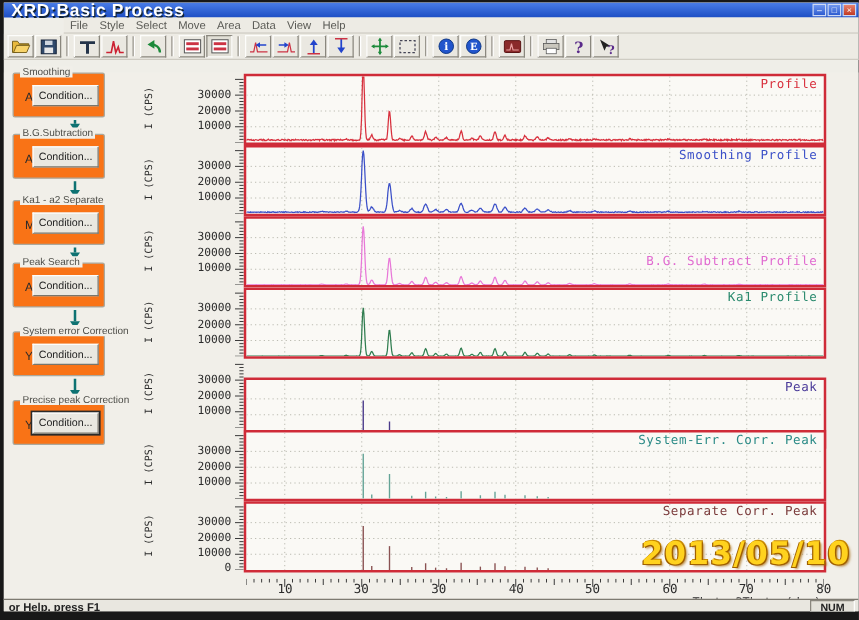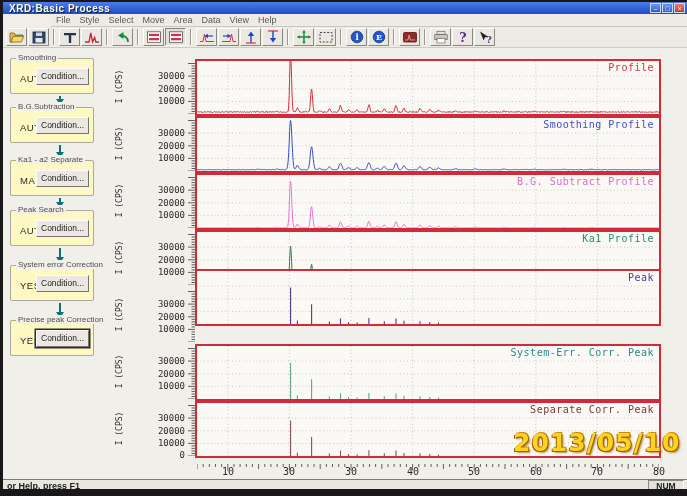--- a/index.html
+++ b/index.html
@@ -4,21 +4,21 @@
 <style>
   * { margin:0; padding:0; box-sizing:border-box; }
   body { font-family:"Liberation Sans", sans-serif; background:#111; }
   .screen { position:relative; width:687px; height:496px; background:#181818; overflow:hidden; }
   .window { position:absolute; left:3px; top:2px; width:684px; height:487px;
             background:#efeee8; overflow:hidden; }
 
   
   .titlebar { position:absolute; left:0; top:0; right:0; height:12px;
               background:linear-gradient(#4a7de8,#1d4ec4); display:flex; align-items:center; }
-  .title-text { color:#fff; font-size:10px; font-weight:bold; padding-left:6px;
+  .title-text { color:#fff; font-size:14px; font-weight:bold; padding-left:6px;
                 letter-spacing:0.5px; text-shadow:1px 1px 0 #123; white-space:nowrap; }
   .winbtns { position:absolute; right:2px; top:1px; display:flex; gap:1px; }
   .winbtn { width:11px; height:10px; font-size:7px; line-height:9px; text-align:center;
             color:#fff; background:linear-gradient(#6f96ef,#2e5cd0); border:1px solid #cdd9f5; cursor:default; }
   .winbtn.close { background:linear-gradient(#e8826f,#c03a24); }
 
   
   .menubar { position:absolute; left:0; top:12px; right:0; height:13px; background:#edebe4;
              border-bottom:1px solid #c9c6bd; display:flex; align-items:center; padding-left:5px;margin-left:48px; }
   .menu-item { font-size:9px; color:#5a5a55; margin-right:9px; white-space:nowrap; }
@@ -36,22 +36,22 @@
   
   .groupline { position:absolute; left:0; top:46px; right:0; height:10px;
                font-family:"DejaVu Sans Mono", monospace; font-size:9.5px; color:#2e6e6e;
                text-align:center; padding-right:70px; white-space:pre; }
 
   
   .main { position:absolute; left:0; top:56px; right:0; height:422px; background:#f1efe9; }
 
   
   .steps { position:absolute; left:4px; top:0; width:104px; height:100%; }
-  .gbox { position:absolute; left:3px; width:84px; height:36px;
-          border:1px solid #aba89d; border-radius:2px; background:#fef9c3; }
+  .gbox { position:absolute; left:3px; width:74px; height:36px;
+          border:1px solid #aba89d; border-radius:2px; background:#f97316; }
   .gbox .legend { position:absolute; top:-6px; left:5px; font-size:8px; color:#4d4d48;
                   background:#f1efe9; padding:0 2px; white-space:nowrap; }
   .gbox .val { position:absolute; left:9px; top:14px; font-size:9.5px; color:#2a2a2a; letter-spacing:0.5px; }
   .cbtn { position:absolute; right:4px; top:9px; width:53px; height:17px;
           background:#eae8e1; border:1px solid; border-color:#fdfdfb #78756c #78756c #fdfdfb;
           font-family:"Liberation Sans", sans-serif; font-size:8.5px; color:#222; text-align:center; line-height:15px; }
   .cbtn.focused { box-shadow:0 0 0 1.5px #2a2a2a; }
   .sarrow { position:absolute; left:48px; width:10px; display:flex; flex-direction:column; align-items:center; }
   .sarrow .stem { width:2.5px; flex:1; background:#0e7272; }
   .sarrow .tri { width:0; height:0; border-left:4.5px solid transparent;
@@ -435,21 +435,21 @@
                 <line x1="154.0" y1="0" x2="154.0" y2="53"></line>
                 <line x1="215.6" y1="0" x2="215.6" y2="53"></line>
                 <line x1="277.2" y1="0" x2="277.2" y2="53"></line>
                 <line x1="338.8" y1="0" x2="338.8" y2="53"></line>
                 <line x1="400.4" y1="0" x2="400.4" y2="53"></line>
                 <line x1="0" y1="40.4" x2="462" y2="40.4"></line>
                 <line x1="0" y1="27.8" x2="462" y2="27.8"></line>
                 <line x1="0" y1="15.1" x2="462" y2="15.1"></line>
               </g>
               <path d="M0.0 52.8L0.5 52.8L1.0 52.8L1.5 52.8L2.0 52.8L2.5 52.9L3.0 52.8L3.4 52.8L3.9 52.8L4.4 52.8L4.9 52.8L5.4 52.8L5.9 52.8L6.4 52.8L6.9 52.8L7.4 52.8L7.9 52.7L8.4 52.8L8.9 52.9L9.4 52.8L9.9 52.8L10.3 52.8L10.8 52.8L11.3 52.8L11.8 52.8L12.3 52.8L12.8 52.8L13.3 52.8L13.8 52.8L14.3 52.7L14.8 52.8L15.3 52.8L15.8 52.8L16.3 52.8L16.8 52.8L17.2 52.8L17.7 52.8L18.2 52.8L18.7 52.8L19.2 52.8L19.7 52.8L20.2 52.7L20.7 52.8L21.2 52.8L21.7 52.7L22.2 52.8L22.7 52.8L23.2 52.8L23.7 52.8L24.1 52.8L24.6 52.8L25.1 52.8L25.6 52.8L26.1 52.8L26.6 52.8L27.1 52.8L27.6 52.8L28.1 52.7L28.6 52.8L29.1 52.8L29.6 52.8L30.1 52.7L30.6 52.8L31.0 52.8L31.5 52.8L32.0 52.8L32.5 52.8L33.0 52.8L33.5 52.8L34.0 52.8L34.5 52.7L35.0 52.8L35.5 52.8L36.0 52.8L36.5 52.7L37.0 52.8L37.5 52.8L37.9 52.8L38.4 52.8L38.9 52.8L39.4 52.8L39.9 52.8L40.4 52.8L40.9 52.8L41.4 52.8L41.9 52.8L42.4 52.8L42.9 52.8L43.4 52.7L43.9 52.8L44.4 52.8L44.8 52.8L45.3 52.8L45.8 52.8L46.3 52.8L46.8 52.8L47.3 52.7L47.8 52.9L48.3 52.8L48.8 52.8L49.3 52.8L49.8 52.8L50.3 52.7L50.8 52.8L51.3 52.8L51.7 52.7L52.2 52.8L52.7 52.8L53.2 52.8L53.7 52.8L54.2 52.8L54.7 52.8L55.2 52.8L55.7 52.8L56.2 52.8L56.7 52.9L57.2 52.8L57.7 52.8L58.2 52.7L58.6 52.6L59.1 52.5L59.6 52.4L60.1 52.3L60.6 52.3L61.1 52.4L61.6 52.5L62.1 52.7L62.6 52.7L63.1 52.7L63.6 52.8L64.1 52.8L64.6 52.8L65.0 52.8L65.5 52.8L66.0 52.8L66.5 52.8L67.0 52.8L67.5 52.8L68.0 52.8L68.5 52.8L69.0 52.8L69.5 52.8L70.0 52.8L70.5 52.8L71.0 52.8L71.5 52.7L71.9 52.7L72.4 52.8L72.9 52.8L73.4 52.8L73.9 52.8L74.4 52.8L74.9 52.8L75.4 52.8L75.9 52.7L76.4 52.7L76.9 52.8L77.4 52.8L77.9 52.8L78.4 52.7L78.8 52.4L79.3 52.3L79.8 52.2L80.3 52.2L80.8 52.3L81.3 52.5L81.8 52.6L82.3 52.7L82.8 52.8L83.3 52.8L83.8 52.8L84.3 52.7L84.8 52.8L85.3 52.8L85.7 52.8L86.2 52.8L86.7 52.8L87.2 52.7L87.7 52.8L88.2 52.8L88.7 52.8L89.2 52.8L89.7 52.7L90.2 52.5L90.7 51.4L91.2 48.8L91.7 43.2L92.2 33.6L92.6 21.4L93.1 10.5L93.6 6.1L94.1 10.5L94.6 21.3L95.1 33.6L95.6 43.2L96.1 48.8L96.6 51.4L97.1 52.4L97.6 52.6L98.1 52.4L98.6 51.8L99.1 51.1L99.5 50.0L100.0 49.2L100.5 49.1L101.0 49.6L101.5 50.5L102.0 51.5L102.5 52.2L103.0 52.6L103.5 52.7L104.0 52.8L104.5 52.8L105.0 52.8L105.5 52.8L106.0 52.8L106.4 52.7L106.9 52.8L107.4 52.8L107.9 52.8L108.4 52.8L108.9 52.8L109.4 52.8L109.9 52.8L110.4 52.8L110.9 52.7L111.4 52.5L111.9 51.7L112.4 49.9L112.9 46.4L113.3 41.2L113.8 35.6L114.3 31.9L114.8 31.8L115.3 35.6L115.8 41.2L116.3 46.3L116.8 49.9L117.3 51.7L117.8 52.5L118.3 52.7L118.8 52.8L119.3 52.8L119.8 52.7L120.2 52.7L120.7 52.5L121.2 52.3L121.7 52.0L122.2 51.9L122.7 51.8L123.2 51.9L123.7 52.2L124.2 52.5L124.7 52.6L125.2 52.7L125.7 52.7L126.2 52.8L126.6 52.8L127.1 52.8L127.6 52.8L128.1 52.8L128.6 52.8L129.1 52.8L129.6 52.7L130.1 52.5L130.6 52.1L131.1 51.6L131.6 50.9L132.1 50.3L132.6 50.1L133.1 50.5L133.5 51.2L134.0 51.8L134.5 52.4L135.0 52.6L135.5 52.7L136.0 52.8L136.5 52.8L137.0 52.8L137.5 52.8L138.0 52.7L138.5 52.8L139.0 52.8L139.5 52.8L140.0 52.7L140.4 52.7L140.9 52.4L141.4 51.8L141.9 50.6L142.4 49.2L142.9 47.7L143.4 46.8L143.9 47.1L144.4 48.3L144.9 49.9L145.4 51.2L145.9 52.2L146.4 52.5L146.9 52.7L147.3 52.7L147.8 52.7L148.3 52.8L148.8 52.7L149.3 52.5L149.8 52.2L150.3 51.6L150.8 51.1L151.3 50.8L151.8 50.8L152.3 51.2L152.8 51.7L153.3 52.2L153.8 52.5L154.2 52.7L154.7 52.8L155.2 52.8L155.7 52.7L156.2 52.8L156.7 52.8L157.2 52.8L157.7 52.7L158.2 52.4L158.7 52.1L159.2 51.7L159.7 51.3L160.2 51.2L160.7 51.3L161.1 51.6L161.6 52.1L162.1 52.4L162.6 52.7L163.1 52.7L163.6 52.8L164.1 52.8L164.6 52.8L165.1 52.8L165.6 52.8L166.1 52.8L166.6 52.8L167.1 52.7L167.6 52.8L168.0 52.8L168.5 52.8L169.0 52.6L169.5 52.1L170.0 51.2L170.5 49.7L171.0 48.0L171.5 46.6L172.0 46.3L172.5 47.3L173.0 48.9L173.5 50.5L174.0 51.6L174.5 52.4L174.9 52.7L175.4 52.8L175.9 52.8L176.4 52.8L176.9 52.7L177.4 52.7L177.9 52.7L178.4 52.5L178.9 52.3L179.4 51.9L179.9 51.6L180.4 51.4L180.9 51.5L181.4 51.8L181.8 52.1L182.3 52.4L182.8 52.7L183.3 52.8L183.8 52.7L184.3 52.7L184.8 52.5L185.3 52.1L185.8 51.6L186.3 50.7L186.8 50.0L187.3 49.8L187.8 50.1L188.2 50.8L188.7 51.5L189.2 52.1L189.7 52.6L190.2 52.7L190.7 52.7L191.2 52.8L191.7 52.8L192.2 52.8L192.7 52.8L193.2 52.8L193.7 52.8L194.2 52.8L194.7 52.8L195.1 52.8L195.6 52.7L196.1 52.6L196.6 52.1L197.1 51.3L197.6 49.9L198.1 48.3L198.6 47.0L199.1 46.8L199.6 47.6L200.1 49.2L200.6 50.7L201.1 51.8L201.6 52.4L202.0 52.7L202.5 52.8L203.0 52.8L203.5 52.8L204.0 52.7L204.5 52.5L205.0 52.0L205.5 51.4L206.0 50.4L206.5 49.6L207.0 49.3L207.5 49.6L208.0 50.4L208.5 51.4L208.9 52.1L209.4 52.4L209.9 52.7L210.4 52.8L210.9 52.8L211.4 52.8L211.9 52.8L212.4 52.8L212.9 52.8L213.4 52.8L213.9 52.7L214.4 52.8L214.9 52.8L215.4 52.8L215.8 52.8L216.3 52.8L216.8 52.8L217.3 52.8L217.8 52.8L218.3 52.8L218.8 52.8L219.3 52.8L219.8 52.7L220.3 52.7L220.8 52.4L221.3 51.9L221.8 51.2L222.3 50.4L222.7 49.8L223.2 49.8L223.7 50.4L224.2 51.1L224.7 51.9L225.2 52.4L225.7 52.7L226.2 52.7L226.7 52.8L227.2 52.8L227.7 52.8L228.2 52.8L228.7 52.8L229.2 52.8L229.6 52.8L230.1 52.6L230.6 52.4L231.1 52.1L231.6 51.5L232.1 51.0L232.6 50.5L233.1 50.5L233.6 50.9L234.1 51.6L234.6 52.1L235.1 52.5L235.6 52.7L236.1 52.8L236.5 52.8L237.0 52.8L237.5 52.8L238.0 52.8L238.5 52.7L239.0 52.7L239.5 52.5L240.0 52.2L240.5 51.7L241.0 51.4L241.5 51.1L242.0 51.4L242.5 51.7L243.0 52.1L243.4 52.4L243.9 52.7L244.4 52.8L244.9 52.8L245.4 52.8L245.9 52.8L246.4 52.7L246.9 52.8L247.4 52.8L247.9 52.8L248.4 52.8L248.9 52.8L249.4 52.7L249.8 52.8L250.3 52.8L250.8 52.7L251.3 52.8L251.8 52.8L252.3 52.8L252.8 52.8L253.3 52.8L253.8 52.8L254.3 52.7L254.8 52.8L255.3 52.8L255.8 52.7L256.3 52.7L256.7 52.6L257.2 52.3L257.7 52.1L258.2 51.8L258.7 51.7L259.2 51.9L259.7 52.1L260.2 52.3L260.7 52.5L261.2 52.7L261.7 52.7L262.2 52.8L262.7 52.8L263.2 52.7L263.6 52.8L264.1 52.8L264.6 52.8L265.1 52.8L265.6 52.8L266.1 52.8L266.6 52.8L267.1 52.8L267.6 52.8L268.1 52.8L268.6 52.8L269.1 52.8L269.6 52.8L270.1 52.8L270.5 52.8L271.0 52.8L271.5 52.8L272.0 52.7L272.5 52.8L273.0 52.8L273.5 52.8L274.0 52.8L274.5 52.8L275.0 52.7L275.5 52.7L276.0 52.7L276.5 52.6L277.0 52.4L277.4 52.3L277.9 52.0L278.4 51.9L278.9 52.1L279.4 52.3L279.9 52.4L280.4 52.6L280.9 52.7L281.4 52.7L281.9 52.8L282.4 52.8L282.9 52.8L283.4 52.7L283.9 52.8L284.3 52.8L284.8 52.8L285.3 52.8L285.8 52.9L286.3 52.8L286.8 52.8L287.3 52.8L287.8 52.8L288.3 52.8L288.8 52.8L289.3 52.8L289.8 52.8L290.3 52.8L290.8 52.8L291.2 52.8L291.7 52.7L292.2 52.8L292.7 52.8L293.2 52.7L293.7 52.8L294.2 52.8L294.7 52.8L295.2 52.8L295.7 52.8L296.2 52.8L296.7 52.8L297.2 52.8L297.7 52.8L298.1 52.8L298.6 52.8L299.1 52.8L299.6 52.8L300.1 52.8L300.6 52.8L301.1 52.8L301.6 52.8L302.1 52.8L302.6 52.8L303.1 52.8L303.6 52.8L304.1 52.7L304.6 52.7L305.0 52.6L305.5 52.5L306.0 52.2L306.5 52.1L307.0 52.1L307.5 52.2L308.0 52.5L308.5 52.6L309.0 52.7L309.5 52.7L310.0 52.8L310.5 52.7L311.0 52.8L311.4 52.8L311.9 52.8L312.4 52.8L312.9 52.8L313.4 52.8L313.9 52.8L314.4 52.8L314.9 52.8L315.4 52.8L315.9 52.8L316.4 52.8L316.9 52.8L317.4 52.8L317.9 52.8L318.3 52.8L318.8 52.8L319.3 52.8L319.8 52.8L320.3 52.8L320.8 52.8L321.3 52.8L321.8 52.8L322.3 52.8L322.8 52.8L323.3 52.8L323.8 52.8L324.3 52.7L324.8 52.8L325.2 52.8L325.7 52.7L326.2 52.8L326.7 52.8L327.2 52.8L327.7 52.8L328.2 52.8L328.7 52.8L329.2 52.7L329.7 52.8L330.2 52.7L330.7 52.8L331.2 52.8L331.7 52.8L332.1 52.8L332.6 52.8L333.1 52.7L333.6 52.8L334.1 52.8L334.6 52.7L335.1 52.7L335.6 52.6L336.1 52.6L336.6 52.4L337.1 52.3L337.6 52.2L338.1 52.3L338.6 52.4L339.0 52.6L339.5 52.7L340.0 52.7L340.5 52.8L341.0 52.7L341.5 52.8L342.0 52.8L342.5 52.8L343.0 52.7L343.5 52.8L344.0 52.7L344.5 52.8L345.0 52.8L345.5 52.8L345.9 52.8L346.4 52.7L346.9 52.8L347.4 52.8L347.9 52.7L348.4 52.8L348.9 52.7L349.4 52.8L349.9 52.8L350.4 52.8L350.9 52.8L351.4 52.8L351.9 52.8L352.4 52.7L352.8 52.8L353.3 52.8L353.8 52.8L354.3 52.8L354.8 52.8L355.3 52.8L355.8 52.8L356.3 52.7L356.8 52.8L357.3 52.8L357.8 52.8L358.3 52.8L358.8 52.8L359.3 52.7L359.7 52.8L360.2 52.8L360.7 52.8L361.2 52.8L361.7 52.8L362.2 52.8L362.7 52.8L363.2 52.8L363.7 52.8L364.2 52.7L364.7 52.7L365.2 52.5L365.7 52.4L366.2 52.3L366.6 52.3L367.1 52.3L367.6 52.5L368.1 52.6L368.6 52.7L369.1 52.8L369.6 52.8L370.1 52.8L370.6 52.8L371.1 52.8L371.6 52.7L372.1 52.8L372.6 52.8L373.0 52.7L373.5 52.8L374.0 52.8L374.5 52.8L375.0 52.8L375.5 52.8L376.0 52.8L376.5 52.8L377.0 52.8L377.5 52.8L378.0 52.8L378.5 52.8L379.0 52.8L379.5 52.8L379.9 52.8L380.4 52.8L380.9 52.8L381.4 52.8L381.9 52.7L382.4 52.7L382.9 52.8L383.4 52.8L383.9 52.8L384.4 52.8L384.9 52.8L385.4 52.8L385.9 52.8L386.4 52.7L386.8 52.8L387.3 52.8L387.8 52.8L388.3 52.8L388.8 52.8L389.3 52.8L389.8 52.8L390.3 52.7L390.8 52.8L391.3 52.8L391.8 52.8L392.3 52.6L392.8 52.6L393.3 52.5L393.7 52.4L394.2 52.4L394.7 52.4L395.2 52.5L395.7 52.6L396.2 52.7L396.7 52.7L397.2 52.8L397.7 52.8L398.2 52.8L398.7 52.8L399.2 52.8L399.7 52.8L400.2 52.8L400.6 52.8L401.1 52.8L401.6 52.8L402.1 52.8L402.6 52.8L403.1 52.8L403.6 52.8L404.1 52.8L404.6 52.8L405.1 52.8L405.6 52.8L406.1 52.8L406.6 52.8L407.1 52.7L407.5 52.8L408.0 52.8L408.5 52.8L409.0 52.8L409.5 52.8L410.0 52.8L410.5 52.8L411.0 52.7L411.5 52.7L412.0 52.8L412.5 52.8L413.0 52.8L413.5 52.8L414.0 52.8L414.4 52.8L414.9 52.8L415.4 52.7L415.9 52.8L416.4 52.8L416.9 52.7L417.4 52.8L417.9 52.8L418.4 52.8L418.9 52.8L419.4 52.8L419.9 52.7L420.4 52.8L420.9 52.7L421.3 52.7L421.8 52.8L422.3 52.8L422.8 52.8L423.3 52.8L423.8 52.8L424.3 52.8L424.8 52.8L425.3 52.8L425.8 52.8L426.3 52.9L426.8 52.7L427.3 52.8L427.8 52.8L428.2 52.8L428.7 52.8L429.2 52.8L429.7 52.8L430.2 52.8L430.7 52.8L431.2 52.8L431.7 52.8L432.2 52.8L432.7 52.8L433.2 52.8L433.7 52.8L434.2 52.7L434.6 52.7L435.1 52.7L435.6 52.8L436.1 52.7L436.6 52.8L437.1 52.7L437.6 52.8L438.1 52.8L438.6 52.8L439.1 52.8L439.6 52.8L440.1 52.7L440.6 52.8L441.1 52.8L441.5 52.7L442.0 52.8L442.5 52.8L443.0 52.8L443.5 52.7L444.0 52.8L444.5 52.8L445.0 52.8L445.5 52.8L446.0 52.8L446.5 52.8L447.0 52.8L447.5 52.7L448.0 52.8L448.4 52.7L448.9 52.8L449.4 52.8L449.9 52.8L450.4 52.8L450.9 52.7L451.4 52.8L451.9 52.8L452.4 52.8L452.9 52.8L453.4 52.8L453.9 52.8L454.4 52.8L454.9 52.8L455.3 52.8L455.8 52.8L456.3 52.7L456.8 52.8L457.3 52.8L457.8 52.8L458.3 52.8L458.8 52.8L459.3 52.8L459.8 52.8L460.3 52.8L460.8 52.8L461.3 52.8L461.8 52.7" fill="none" stroke="#e878d8" stroke-width="1"></path>
-            </svg><div class="plabel" style="color: rgb(224, 106, 208);">B.G. Subtract Profile</div></div>
+            </svg><div class="plabel" style="color: rgb(224, 106, 208); margin-top: 28px;">B.G. Subtract Profile</div></div>
           <div style="position: absolute; left: 79px; top: 117px; width: 7px; height: 53px;"><svg width="7" height="53" viewBox="0 0 7 53">
               <g stroke="#3a3a3a" stroke-width="0.8">
                 <line x1="0" y1="53.0" x2="7" y2="53.0"></line>
                 <line x1="3.5" y1="50.5" x2="7" y2="50.5"></line>
                 <line x1="3.5" y1="48.0" x2="7" y2="48.0"></line>
                 <line x1="3.5" y1="45.4" x2="7" y2="45.4"></line>
                 <line x1="3.5" y1="42.9" x2="7" y2="42.9"></line>
                 <line x1="0" y1="40.4" x2="7" y2="40.4"></line>
                 <line x1="3.5" y1="37.9" x2="7" y2="37.9"></line>
                 <line x1="3.5" y1="35.3" x2="7" y2="35.3"></line>
@@ -509,21 +509,21 @@
                 <line x1="3.5" y1="10.1" x2="7" y2="10.1"></line>
                 <line x1="3.5" y1="7.6" x2="7" y2="7.6"></line>
                 <line x1="3.5" y1="5.0" x2="7" y2="5.0"></line>
                 <line x1="0" y1="2.5" x2="7" y2="2.5"></line>
               </g>
             </svg></div>
           <div class="ytick" style="top: 209px;">10000</div>
           <div class="ytick" style="top: 197px;">20000</div>
           <div class="ytick" style="top: 184px;">30000</div>
           <div class="ylab" style="top: 194px;">I (CPS)</div>
-          <div class="panel" style="top: 211px;"><svg width="462" height="53" viewBox="0 0 462 53">
+          <div class="panel" style="top: 244px;"><svg width="462" height="53" viewBox="0 0 462 53">
               <g stroke="#bcbcb2" stroke-width="0.8" stroke-dasharray="1,2.5">
                 <line x1="30.8" y1="0" x2="30.8" y2="53"></line>
                 <line x1="92.4" y1="0" x2="92.4" y2="53"></line>
                 <line x1="154.0" y1="0" x2="154.0" y2="53"></line>
                 <line x1="215.6" y1="0" x2="215.6" y2="53"></line>
                 <line x1="277.2" y1="0" x2="277.2" y2="53"></line>
                 <line x1="338.8" y1="0" x2="338.8" y2="53"></line>
                 <line x1="400.4" y1="0" x2="400.4" y2="53"></line>
                 <line x1="0" y1="40.4" x2="462" y2="40.4"></line>
                 <line x1="0" y1="27.8" x2="462" y2="27.8"></line>

